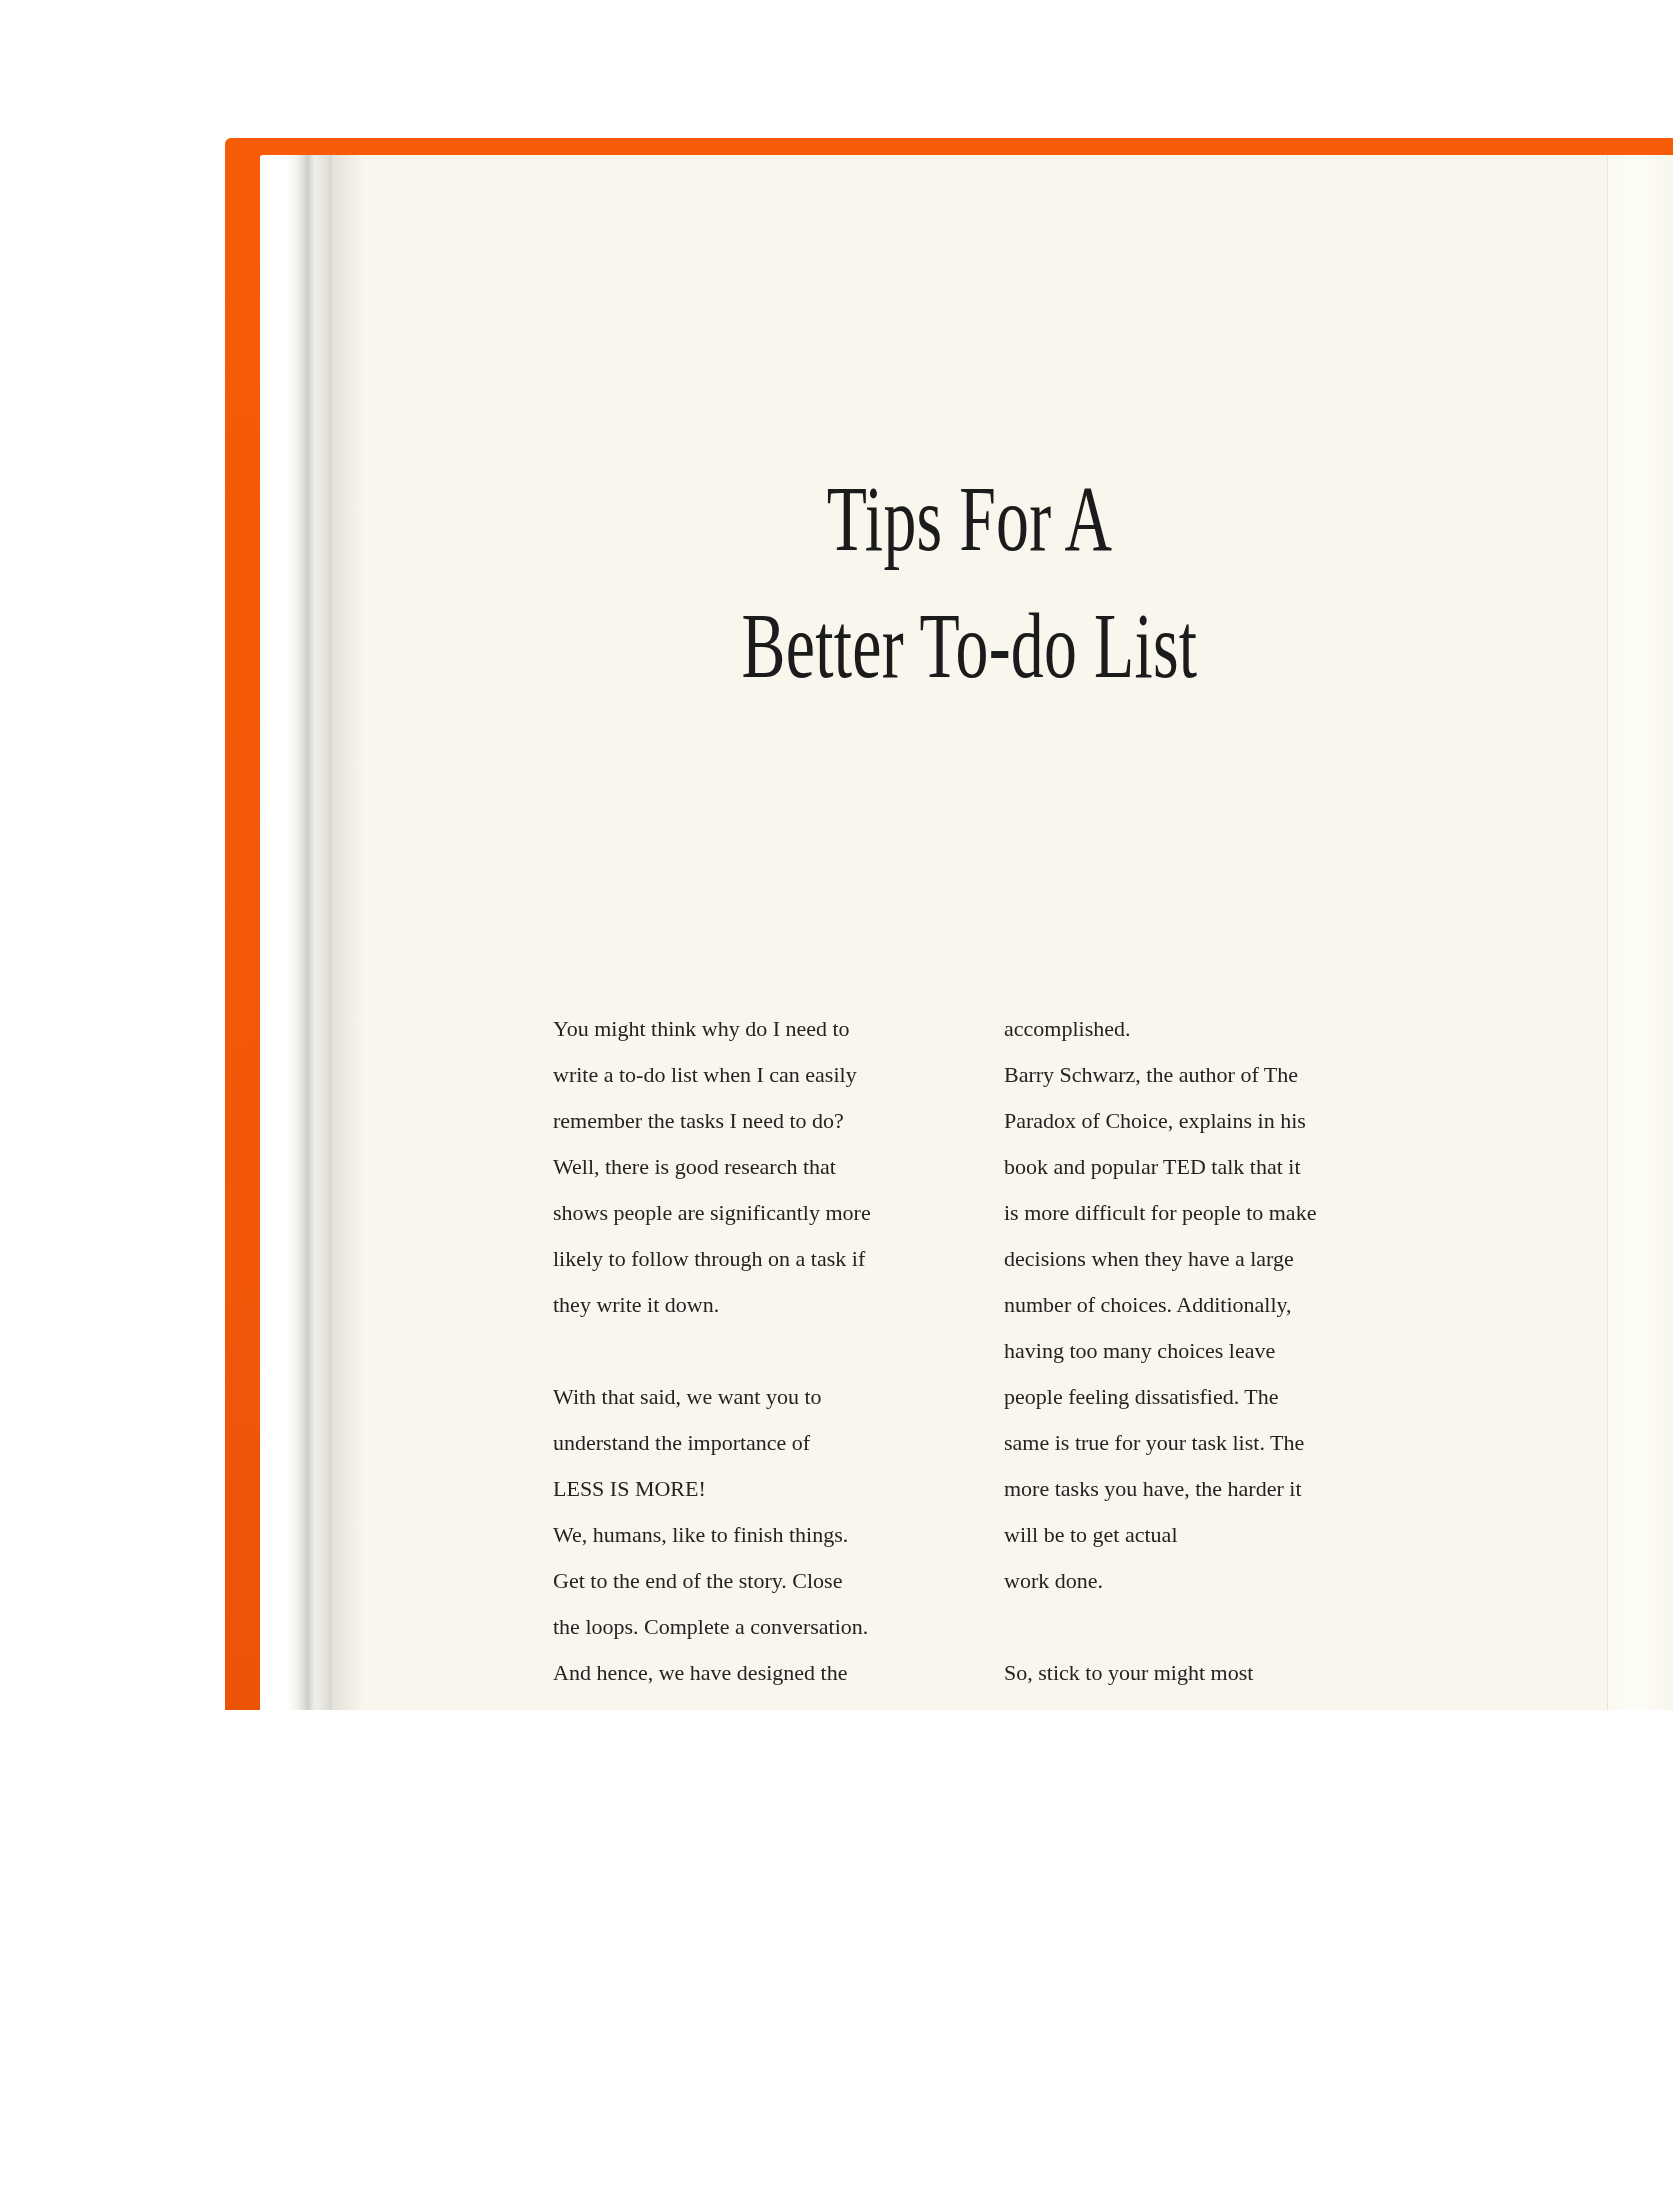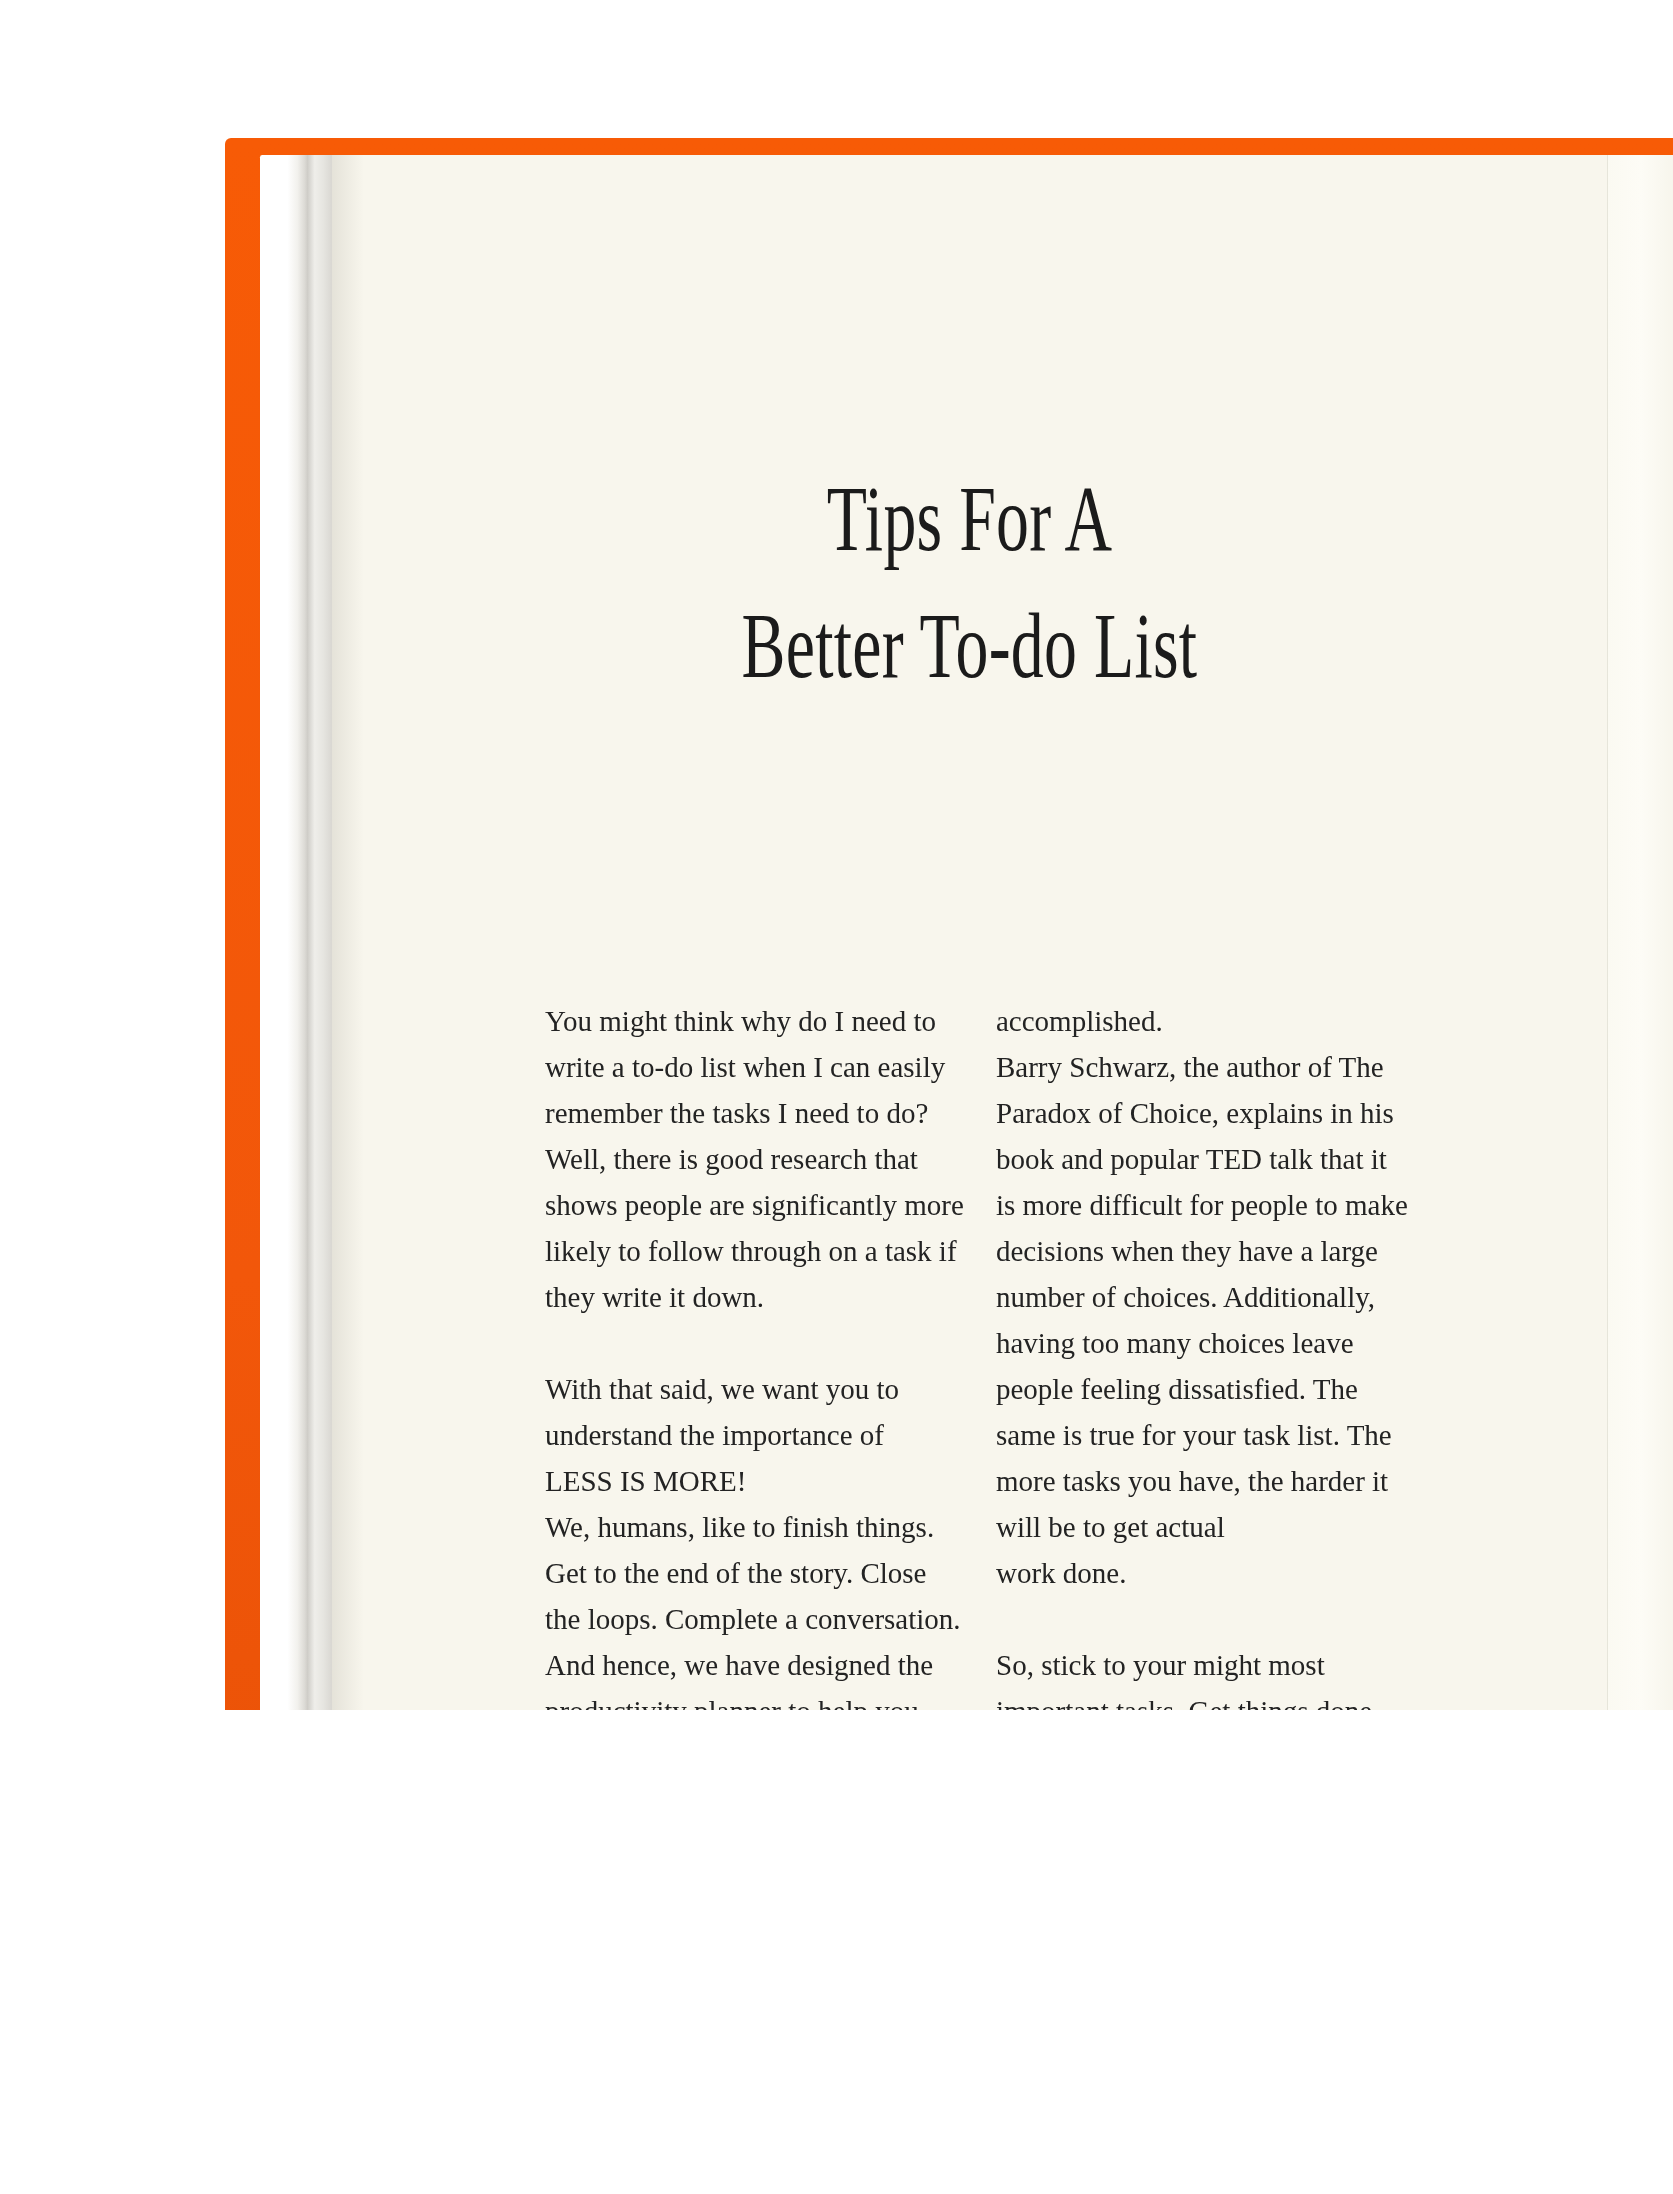--- a/index.html
+++ b/index.html
@@ -136,24 +136,24 @@
     display: flex;
     gap: 51px;
     color: #232323;
   }
   .col {
     width: 400px;
     flex: 0 0 400px;
   }
   .para {
     font-family: "Liberation Serif", serif;
-    font-size: 29px;
+    font-size: 22px;
     line-height: 46px;
     white-space: pre;
-    margin: 0;
+    margin: 8px;
   }
   .para + .para {
     margin-top: 46px;
   }
 
   
   .quick-guide-tag {
     position: absolute;
     left: 723px;
     top: 1978px;

